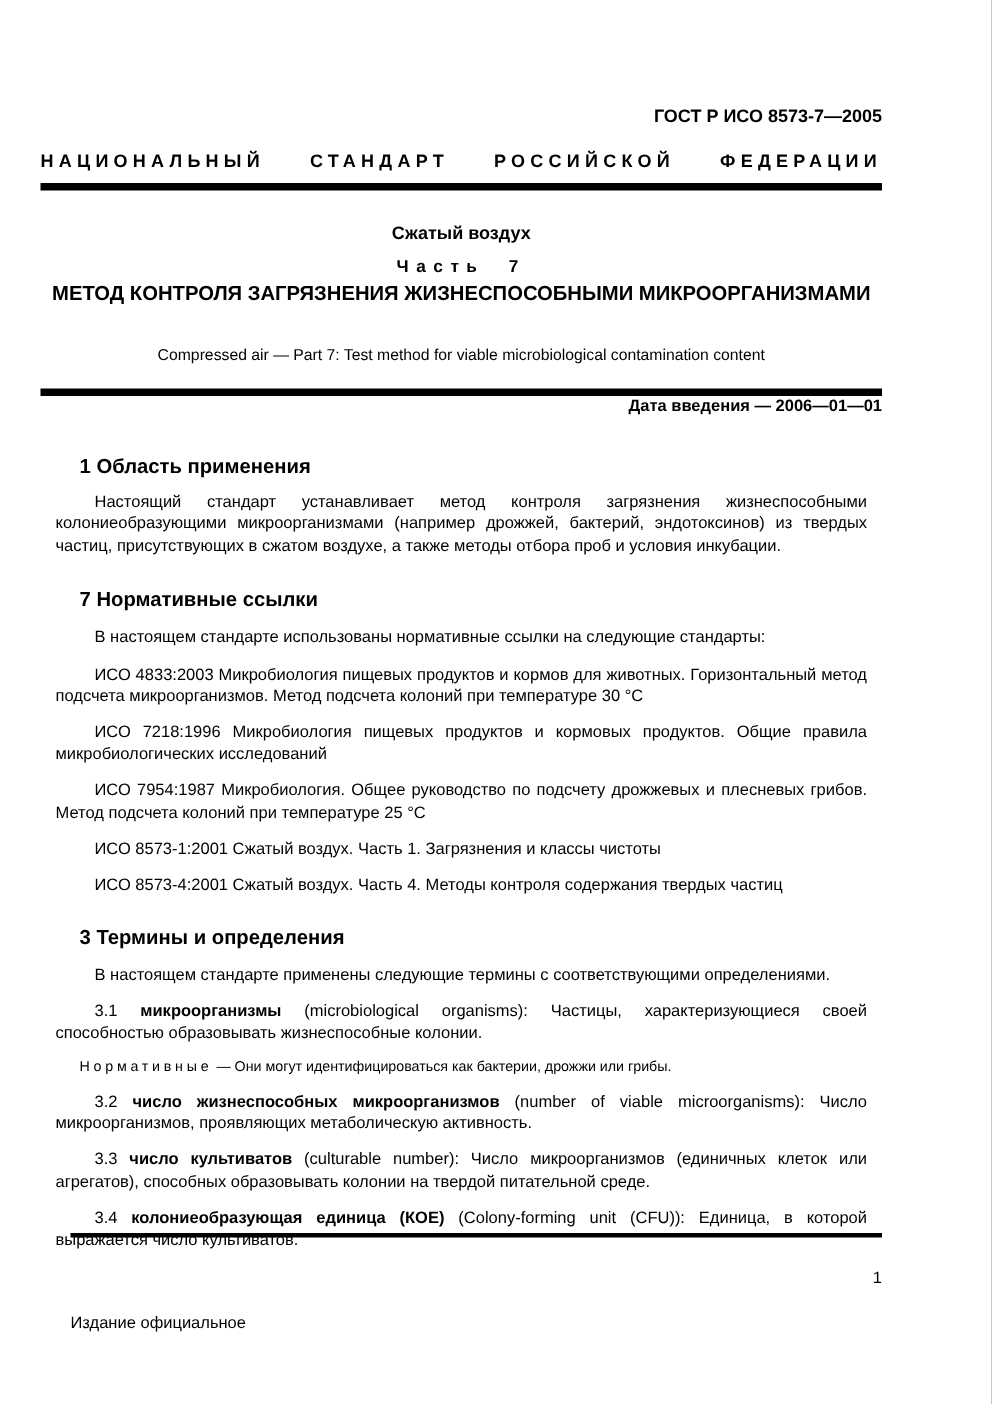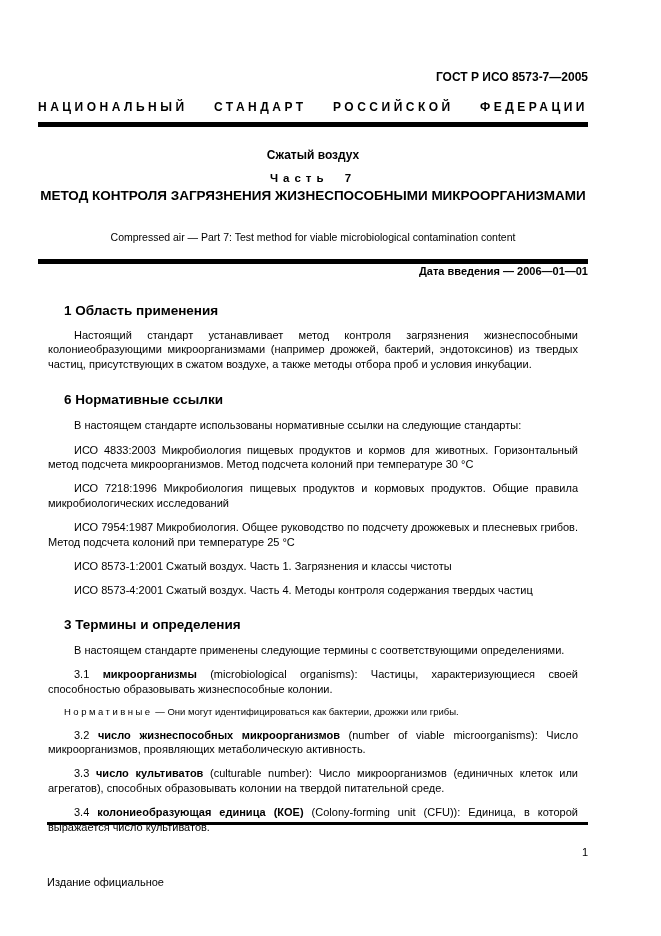--- a/index.html
+++ b/index.html
@@ -5,21 +5,21 @@
   html, body { margin: 0; padding: 0; background: #9a9a9a; }
   .page {
     width: 661px;
     height: 936px;
     margin: 0 auto;
     background: #ffffff;
     color: #000000;
     font-family: "Liberation Sans", sans-serif;
     position: relative;
     box-sizing: border-box;
-    padding: 0 73px 0 38px;
+    padding: 0 73px 0 27px;
     overflow: hidden;
   }
   .doc-code {
     margin-top: 70px;
     text-align: right;
     font-weight: bold;
     font-size: 12px;
     line-height: 14px;
   }
   .nat-std {
@@ -145,21 +145,21 @@
   <div class="title-en">Compressed air — Part 7: Test method for viable microbiological contamination content</div>
 
   <div class="rule-thick second"></div>
 
   <div class="effective-date">Дата введения — 2006—01—01</div>
 
   <div class="sec-heading h1">1 Область применения</div>
 
   <p class="para first">Настоящий стандарт устанавливает метод контроля загрязнения жизнеспособными колониеобразующими микроорганизмами (например дрожжей, бактерий, эндотоксинов) из твердых частиц, присутствующих в сжатом воздухе, а также методы отбора проб и условия инкубации.</p>
 
-  <div class="sec-heading h2">6 Нормативные ссылки</div>
+  <div class="sec-heading h2">7 Нормативные ссылки</div>
 
   <p class="para intro">В настоящем стандарте использованы нормативные ссылки на следующие стандарты:</p>
   <p class="para">ИСО 4833:2003 Микробиология пищевых продуктов и кормов для животных. Горизонтальный метод подсчета микроорганизмов. Метод подсчета колоний при температуре 30 °С</p>
   <p class="para">ИСО 7218:1996 Микробиология пищевых продуктов и кормовых продуктов. Общие правила микробиологических исследований</p>
   <p class="para">ИСО 7954:1987 Микробиология. Общее руководство по подсчету дрожжевых и плесневых грибов. Метод подсчета колоний при температуре 25 °С</p>
   <p class="para">ИСО 8573-1:2001 Сжатый воздух. Часть 1. Загрязнения и классы чистоты</p>
   <p class="para">ИСО 8573-4:2001 Сжатый воздух. Часть 4. Методы контроля содержания твердых частиц</p>
 
   <div class="sec-heading h3">3 Термины и определения</div>
 

